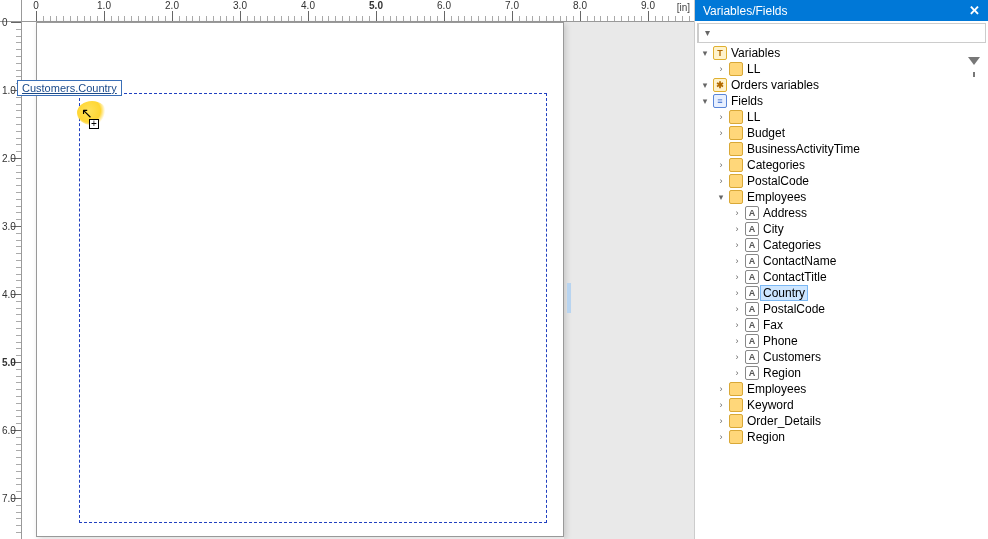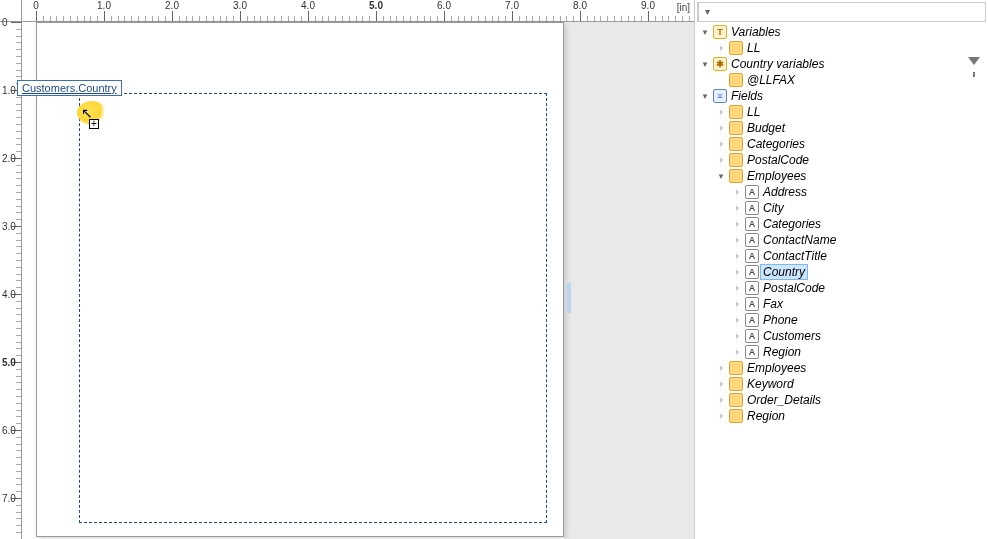--- a/index.html
+++ b/index.html
@@ -45,21 +45,21 @@
 
 .tree { flex: 1; overflow-y: auto; overflow-x: hidden; padding: 0 2px 6px 2px; }
 .tree-row { display: flex; align-items: center; gap: 2px; padding: 1px 0; cursor: default; white-space: nowrap; }
 .expander { width: 12px; text-align: center; font-size: 9px; color: #666; cursor: pointer; }
 .indent { display: inline-block; }
 .folder-icon, .var-icon, .field-icon, .a-icon { width: 14px; height: 14px; display: inline-flex; align-items: center; justify-content: center; font-size: 9px; border-radius: 2px; }
 .folder-icon { background: #ffd77a; border: 1px solid #d9a836; }
 .var-icon { background: #fff3cc; border: 1px solid #e0b030; color: #b36b00; font-weight: bold; }
 .field-icon { background: #e8f0ff; border: 1px solid #5a86d8; color: #2a5fca; font-weight: bold; }
 .a-icon { background: #fff; border: 1px solid #888; color: #555; font-weight: bold; }
-.tree-label { padding: 0 2px; font-style: italic; }
+.tree-label { padding: 0 2px; }
 .selected .tree-label { background: #cde6ff; outline: 1px solid #7ab8f5; }
 .tree::-webkit-scrollbar { width: 16px; }
 .tree::-webkit-scrollbar-thumb { background: #c8c8c8; border: 3px solid #fff; border-radius: 8px; }
 </style>
 </head>
 <body>
 
 <div class="container">
   <div class="canvas-area">
     <div class="gray-bg"></div>
@@ -268,47 +268,45 @@
         <div class="drag-label">Customers.Country</div>
         <div class="cursor-ghost"></div>
         <div class="cursor-arrow">↖</div>
         <div class="cursor-plus">+</div>
         <div class="drag-handle"></div>
       </div>
     </div>
   </div>
 
   <div class="panel">
+    <div class="panel-header">
+      <span>Variables/Fields</span>
+      <span class="close">✕</span>
+    </div>
     <div class="panel-search">
       <div class="dd">▾</div>
     </div>
     <div class="tree" id="tree">
         <div class="tree-row">
           <span class="indent" style="width: 0px;"></span>
           <span class="expander">▾</span>
           <span class="var-icon">T</span>
           <span class="tree-label">Variables</span>
         </div>
         <div class="tree-row">
           <span class="indent" style="width: 16px;"></span>
           <span class="expander">›</span>
           <span class="folder-icon"></span>
           <span class="tree-label">LL</span>
         </div>
         <div class="tree-row">
           <span class="indent" style="width: 0px;"></span>
           <span class="expander">▾</span>
           <span class="var-icon">✱</span>
-          <span class="tree-label">Country variables</span>
-        </div>
-        <div class="tree-row">
-          <span class="indent" style="width: 16px;"></span>
-          <span class="expander"></span>
-          <span class="folder-icon"></span>
-          <span class="tree-label">@LLFAX</span>
+          <span class="tree-label">Orders variables</span>
         </div>
         <div class="tree-row">
           <span class="indent" style="width: 0px;"></span>
           <span class="expander">▾</span>
           <span class="field-icon">≡</span>
           <span class="tree-label">Fields</span>
         </div>
         <div class="tree-row">
           <span class="indent" style="width: 16px;"></span>
           <span class="expander">›</span>
@@ -316,20 +314,26 @@
           <span class="tree-label">LL</span>
         </div>
         <div class="tree-row">
           <span class="indent" style="width: 16px;"></span>
           <span class="expander">›</span>
           <span class="folder-icon"></span>
           <span class="tree-label">Budget</span>
         </div>
         <div class="tree-row">
           <span class="indent" style="width: 16px;"></span>
+          <span class="expander"></span>
+          <span class="folder-icon"></span>
+          <span class="tree-label">BusinessActivityTime</span>
+        </div>
+        <div class="tree-row">
+          <span class="indent" style="width: 16px;"></span>
           <span class="expander">›</span>
           <span class="folder-icon"></span>
           <span class="tree-label">Categories</span>
         </div>
         <div class="tree-row">
           <span class="indent" style="width: 16px;"></span>
           <span class="expander">›</span>
           <span class="folder-icon"></span>
           <span class="tree-label">PostalCode</span>
         </div>

